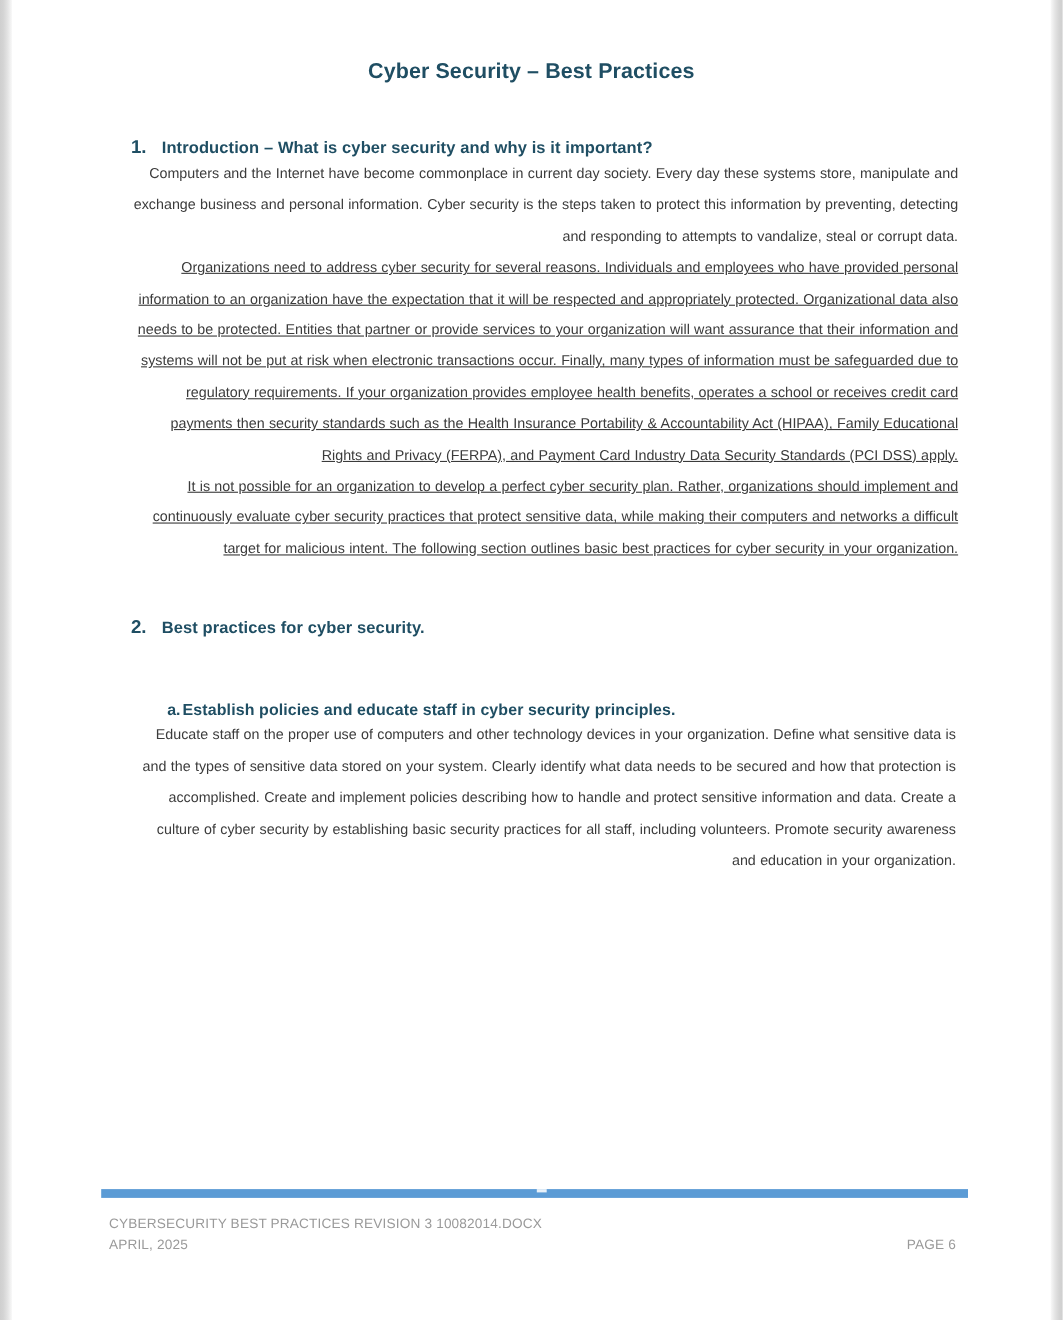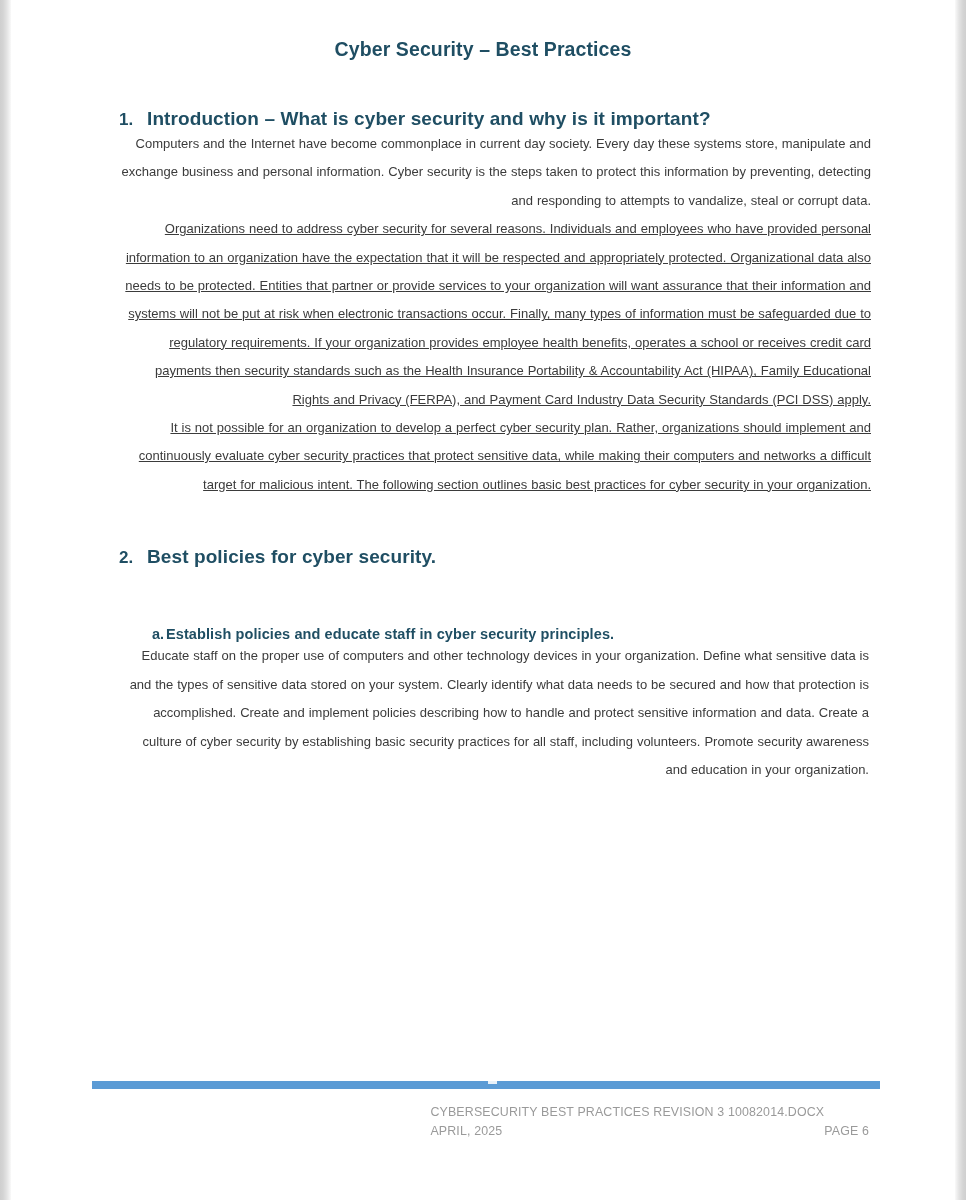--- a/index.html
+++ b/index.html
@@ -25,21 +25,21 @@
   .page {
     position: absolute;
     left: 11px;
     top: 0;
     width: 944px;
     min-height: 1200px;
     background: #ffffff;
   }
   .page-inner {
     position: relative;
-    padding: 0 84px 0 108px;
+    padding: 16px 84px 0 108px;
   }
 
   
   .doc-title {
     text-align: center;
     color: #1f4e63;
     font-size: 19.5px;
     font-weight: bold;
     letter-spacing: 0.1px;
     margin: 0;
@@ -54,21 +54,21 @@
     margin-top: 47px;
     color: #1f4e63;
   }
   .h1-num {
     font-size: 17px;
     font-weight: bold;
     width: 28px;
     flex: 0 0 28px;
   }
   .h1-text {
-    font-size: 19px;
+    font-size: 15px;
     font-weight: bold;
     letter-spacing: 0.1px;
   }
   .h2-row {
     display: flex;
     align-items: baseline;
     margin-top: 38px;
     margin-left: 33px;
     color: #1f4e63;
   }
@@ -124,21 +124,21 @@
     width: 9px;
     height: 3px;
     background: #e8f1f9;
   }
   .footer-content {
     position: absolute;
     left: 0;
     top: 22px;
     width: 944px;
     display: flex;
-    justify-content: flex-end;
+    justify-content: space-between;
     align-items: flex-start;
     padding: 0 84px 0 88px;
     box-sizing: border-box;
   }
   .footer-left {
     color: #9a9a9a;
     font-size: 12.4px;
     line-height: 19px;
     letter-spacing: 0.15px;
   }
@@ -166,21 +166,21 @@
       </div>
 
       <p class="body para-gap">Computers and the Internet have become commonplace in current day society.  Every day these systems store, manipulate and exchange business and personal information.   Cyber security is the steps taken to protect this information by preventing, detecting and responding to attempts to vandalize, steal or corrupt data.</p>
 
       <p class="body para-gap2">Organizations need to address cyber security for several reasons.  Individuals and employees who have provided personal information to an organization have the expectation that it will be respected and appropriately protected.  Organizational data also needs to be protected.  Entities that partner or provide services to your organization will want assurance that their information and systems will not be put at risk when electronic transactions occur. Finally, many types of information must be safeguarded due to regulatory requirements. If your organization provides employee health benefits, operates a school or receives credit card payments then security standards such as the Health Insurance Portability &amp; Accountability Act (HIPAA), Family Educational Rights and Privacy (FERPA), and Payment Card Industry Data Security Standards (PCI DSS) apply.</p>
 
       <p class="body para-gap2">It is not possible for an organization to develop a perfect cyber security plan.  Rather, organizations should implement and continuously evaluate cyber security practices that protect sensitive data, while making their computers and networks a difficult target for malicious intent.  The following section outlines basic best practices for cyber security in your organization.</p>
 
       <div class="h1-row">
         <span class="h1-num">2.</span>
-        <span class="h1-text">Best policies for cyber security.</span>
+        <span class="h1-text">Best practices for cyber security.</span>
       </div>
 
       <div class="h2-row">
         <span class="h2-num">a.</span>
         <span class="h2-text">Establish policies and educate staff in cyber security principles.</span>
       </div>
 
       <p class="body indented">Educate staff on the proper use of computers and other technology devices in your organization.  Define what sensitive data is and the types of sensitive data stored on your system.  Clearly identify what data needs to be secured and how that protection is accomplished.  Create and implement policies describing how to handle and protect sensitive information and data. Create a culture of cyber security by establishing basic security practices for all staff, including volunteers.  Promote security awareness and education in your organization.</p>
 
     </div>

